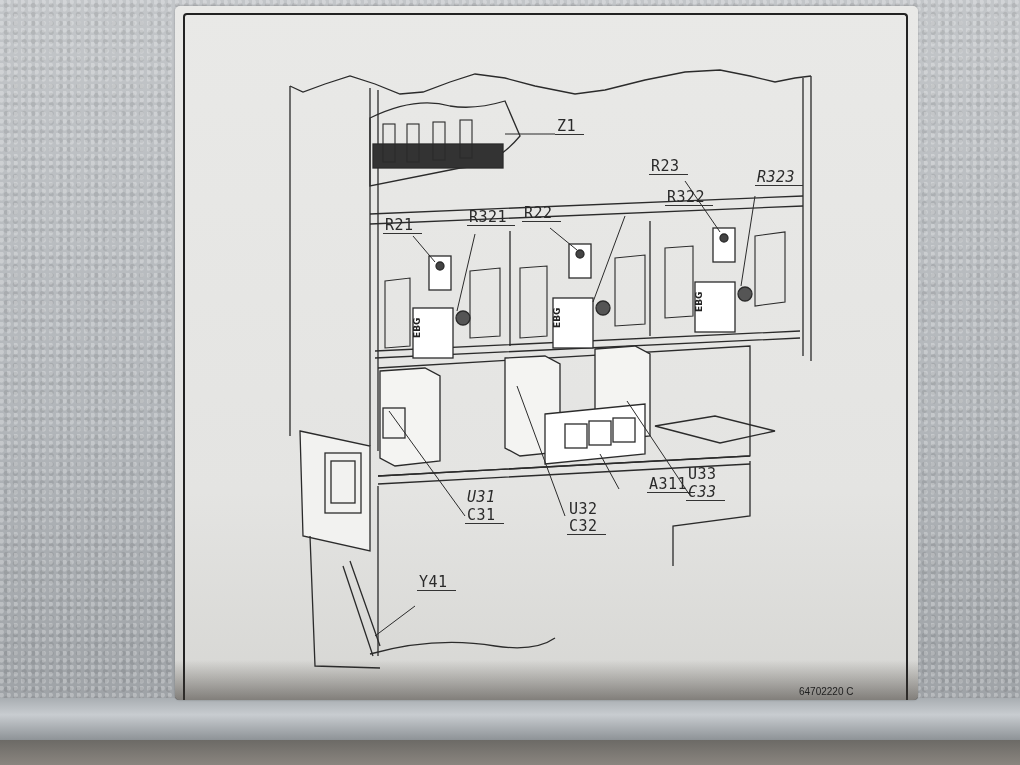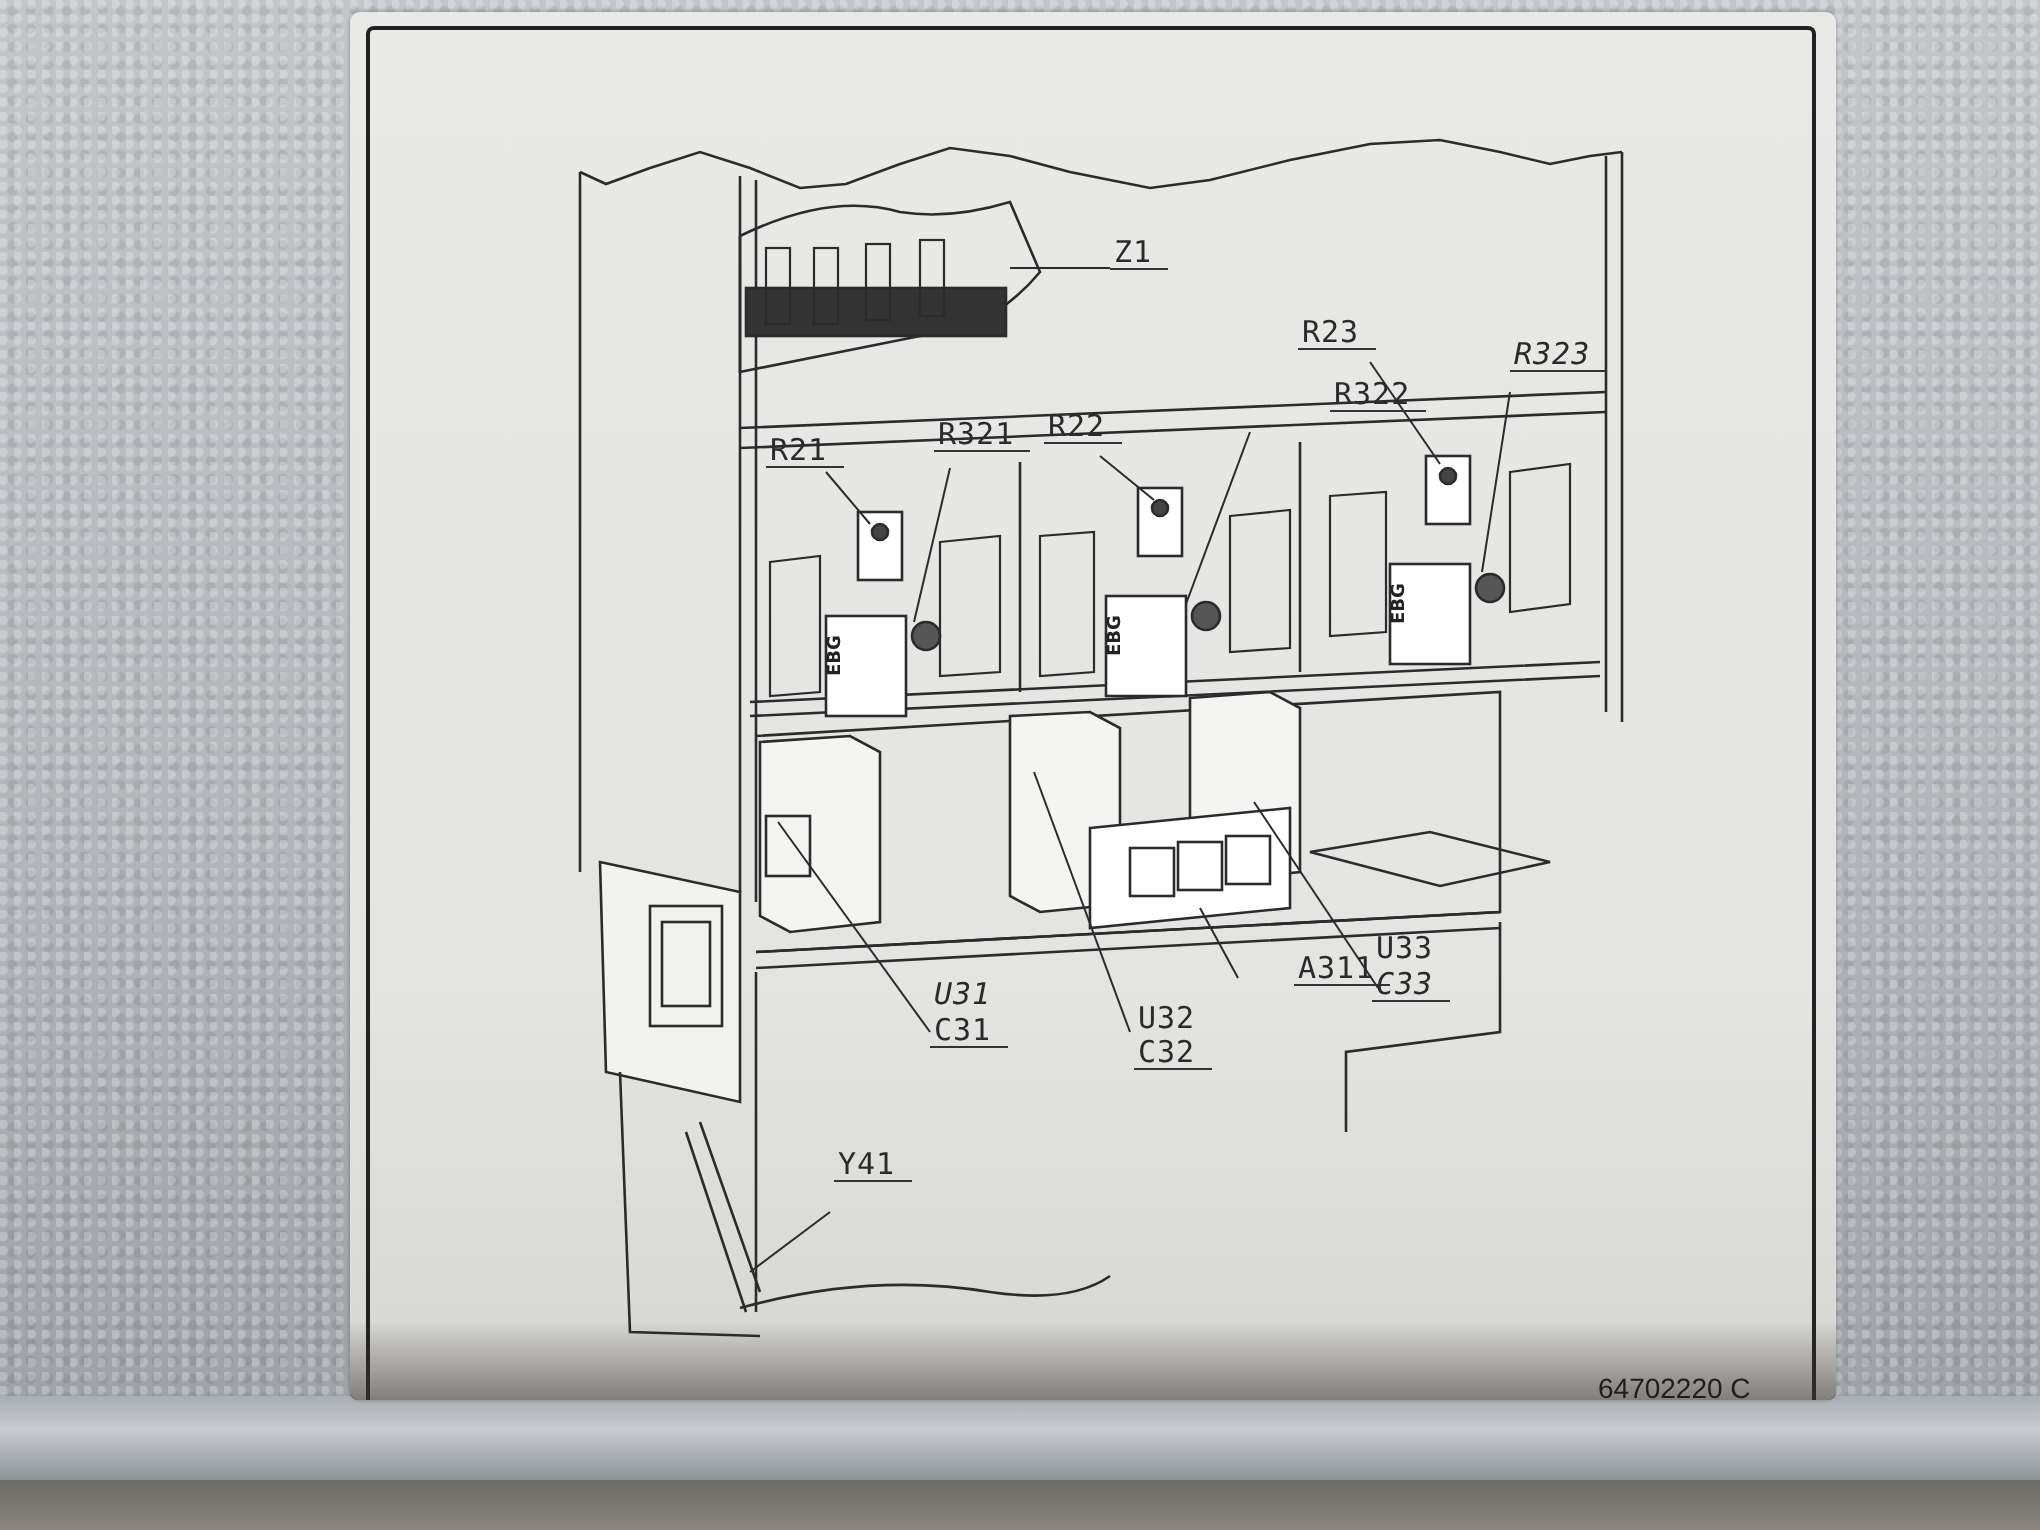--- a/index.html
+++ b/index.html
@@ -19,21 +19,21 @@
     background:linear-gradient(180deg,#e9e9e7 0%,#e4e4e2 70%,#d6d6d3 100%);
     border-radius:5px;box-shadow:0 0 2px rgba(0,0,0,.3);}
   .frame{position:absolute;left:8px;top:7px;right:10px;bottom:0;
     border:2px solid #222;border-bottom:none;border-radius:4px 4px 0 0;}
   .shade{position:absolute;left:0;right:0;bottom:0;height:40px;
     background:linear-gradient(180deg,rgba(0,0,0,0),rgba(60,55,50,.55));
     border-radius:0 0 4px 4px;}
   svg.draw{position:absolute;left:0;top:0;}
   .callout{position:absolute;font-size:15px;color:#2a2a2a;letter-spacing:0.5px;
     border-bottom:1.5px solid #333;padding:0 8px 0 2px;line-height:16px;white-space:nowrap;}
-  .docno{position:absolute;font-family:"Liberation Sans",sans-serif;font-size:14px;color:#1e1e1e;}
+  .docno{position:absolute;font-family:"Liberation Sans",sans-serif;font-size:10px;color:#1e1e1e;}
 </style>
 </head>
 <body>
 
 <div class="metal"></div>
 <div class="rail"></div>
 <div class="floor"></div>
 
 <div class="label">
   <div class="frame"></div>

